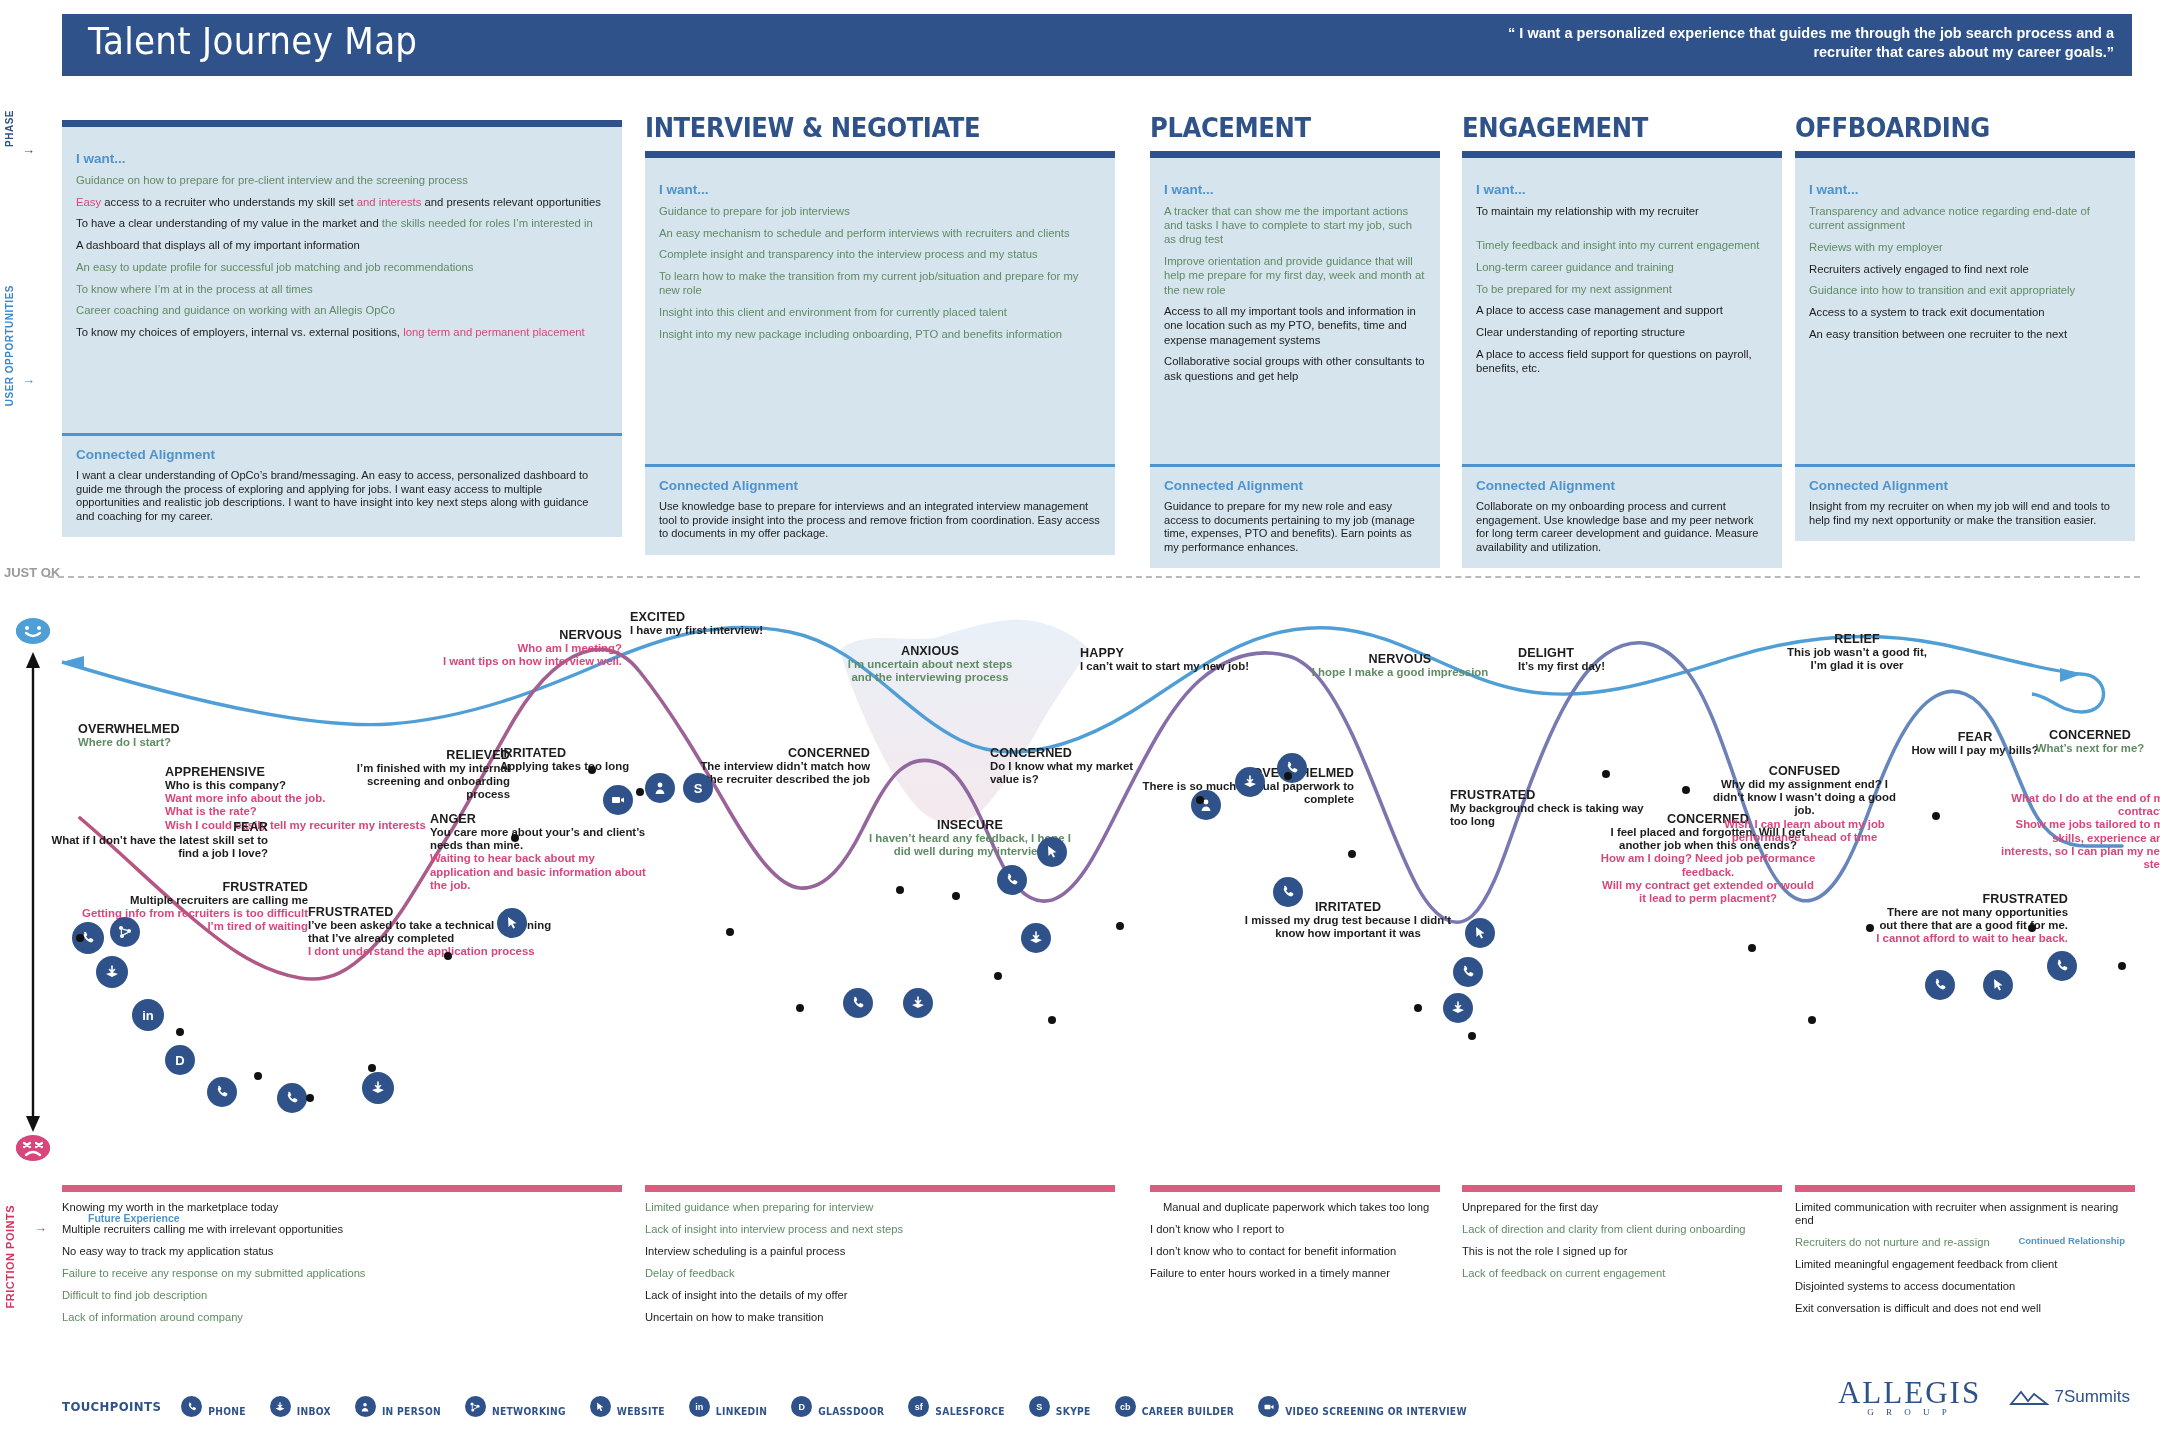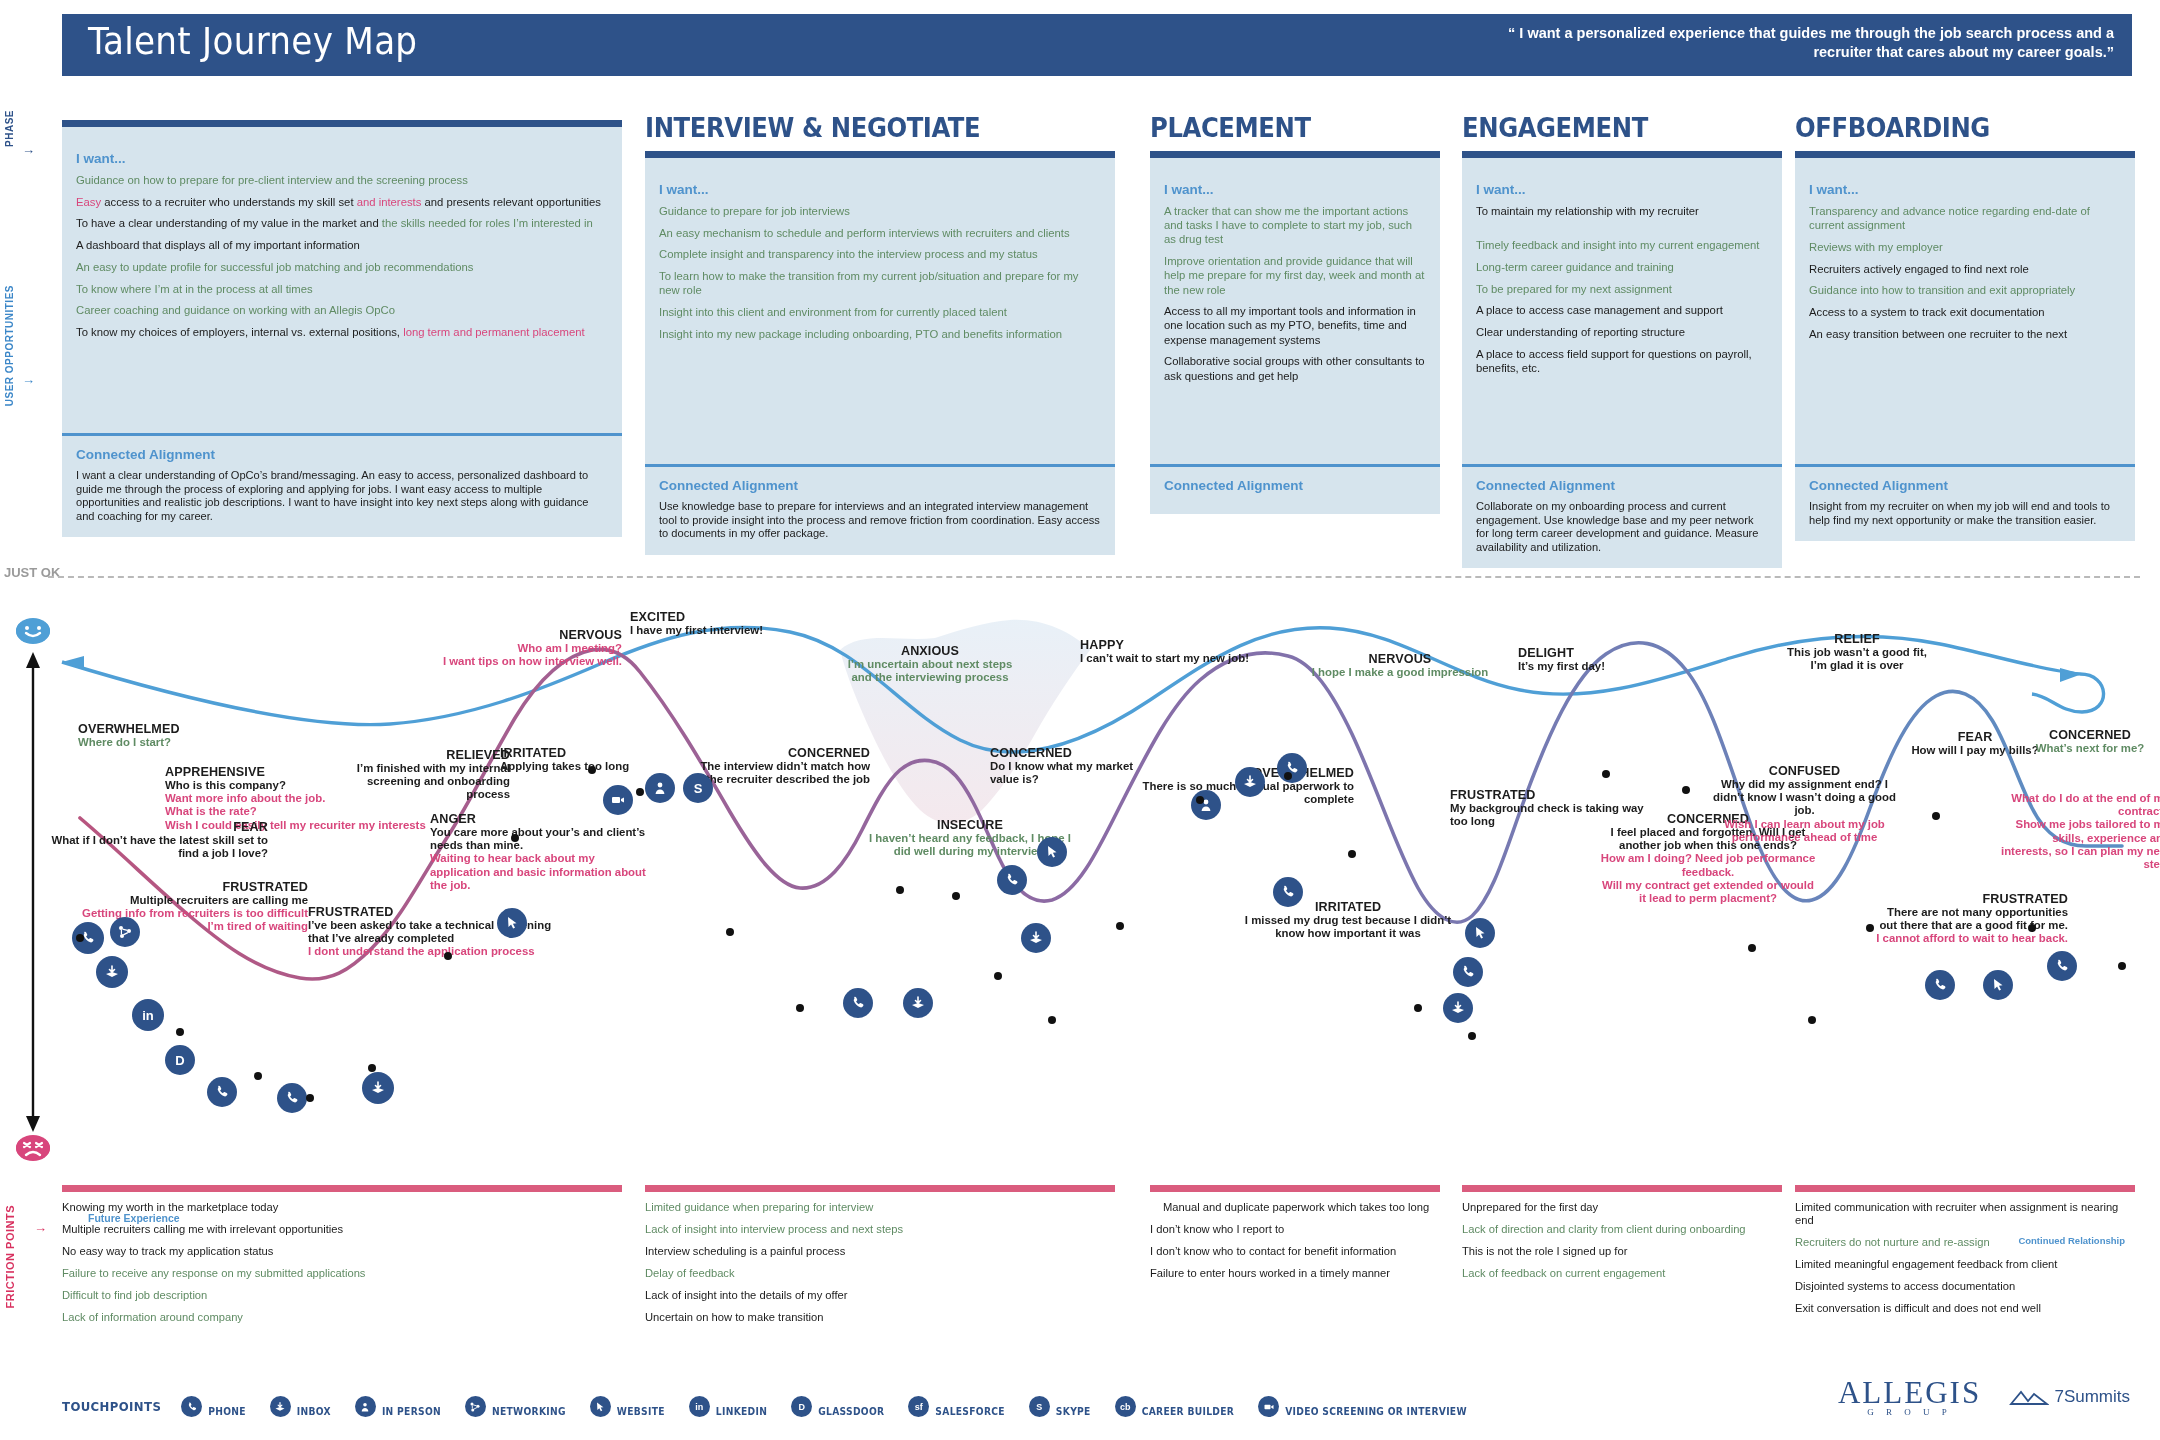--- a/index.html
+++ b/index.html
@@ -154,20 +154,21 @@
       <div class="card" style="min-height: 270px;">
         <div class="card-h">I want...</div>
         <div class="wl" style="color: rgb(95, 139, 99);">A tracker that can show me the important actions and tasks I have to complete to start my job, such as drug test</div>
         <div class="wl" style="color: rgb(95, 139, 99);">Improve orientation and provide guidance that will help me prepare for my first day, week and month at the new role</div>
         <div class="wl" style="color: rgb(28, 28, 28);">Access to all my important tools and information in one location such as my PTO, benefits, time and expense management systems</div>
         <div class="wl" style="color: rgb(28, 28, 28);">Collaborative social groups with other consultants to ask questions and get help</div>
       </div>
       <div class="divider"></div>
       <div class="card2">
         <div class="card-h">Connected Alignment</div>
+        <div class="ca-body">Guidance to prepare for my new role and easy access to documents pertaining to my job (manage time, expenses, PTO and benefits). Earn points as my performance enhances.</div>
       </div>
     </div>
     <div class="col" style="left: 1462px; width: 320px;">
       <div class="col-title">ENGAGEMENT</div>
       <div class="cardtop"></div>
       <div class="card" style="min-height: 270px;">
         <div class="card-h">I want...</div>
         <div class="wl" style="color: rgb(28, 28, 28);">To maintain my relationship with my recruiter</div>
         <div class="wl" style="color: rgb(95, 139, 99); margin-top: 20px;">Timely feedback and insight into my current engagement</div>
         <div class="wl" style="color: rgb(95, 139, 99);">Long-term career guidance and training</div>
@@ -334,21 +335,21 @@
         <div class="emo-b" style="color: rgb(95, 139, 99);">I’m uncertain about next steps and the interviewing process</div>
       </div>
       <div class="emo ta" style="left: 860px; top: 218px; width: 220px;">
         <div class="emo-t">INSECURE</div>
         <div class="emo-b" style="color: rgb(95, 139, 99);">I haven’t heard any feedback, I hope I did well during my interview</div>
       </div>
       <div class="emo tl" style="left: 990px; top: 146px; width: 170px;">
         <div class="emo-t">CONCERNED</div>
         <div class="emo-b" style="color: rgb(28, 28, 28);">Do I know what my market value is?</div>
       </div>
-      <div class="emo tl" style="left: 1080px; top: 38px; width: 170px;">
+      <div class="emo tl" style="left: 1080px; top: 46px; width: 170px;">
         <div class="emo-t">HAPPY</div>
         <div class="emo-b" style="color: rgb(28, 28, 28);">I can’t wait to start my new job!</div>
       </div>
       <div class="emo tr" style="left: 1134px; top: 166px; width: 220px;">
         <div class="emo-t">OVERWHELMED</div>
         <div class="emo-b" style="color: rgb(28, 28, 28);">There is so much manual paperwork to complete</div>
       </div>
       <div class="emo ta" style="left: 1310px; top: 52px; width: 180px;">
         <div class="emo-t">NERVOUS</div>
         <div class="emo-b" style="color: rgb(95, 139, 99);">I hope I make a good impression</div>

